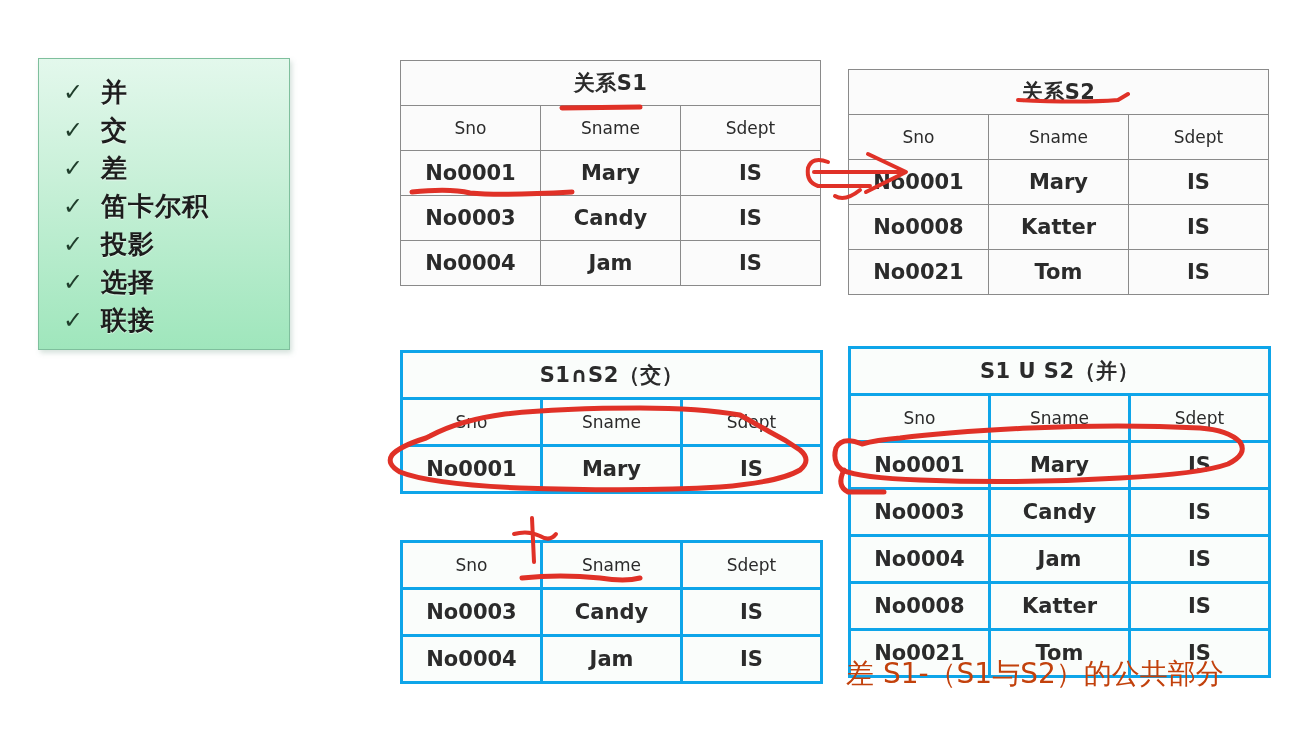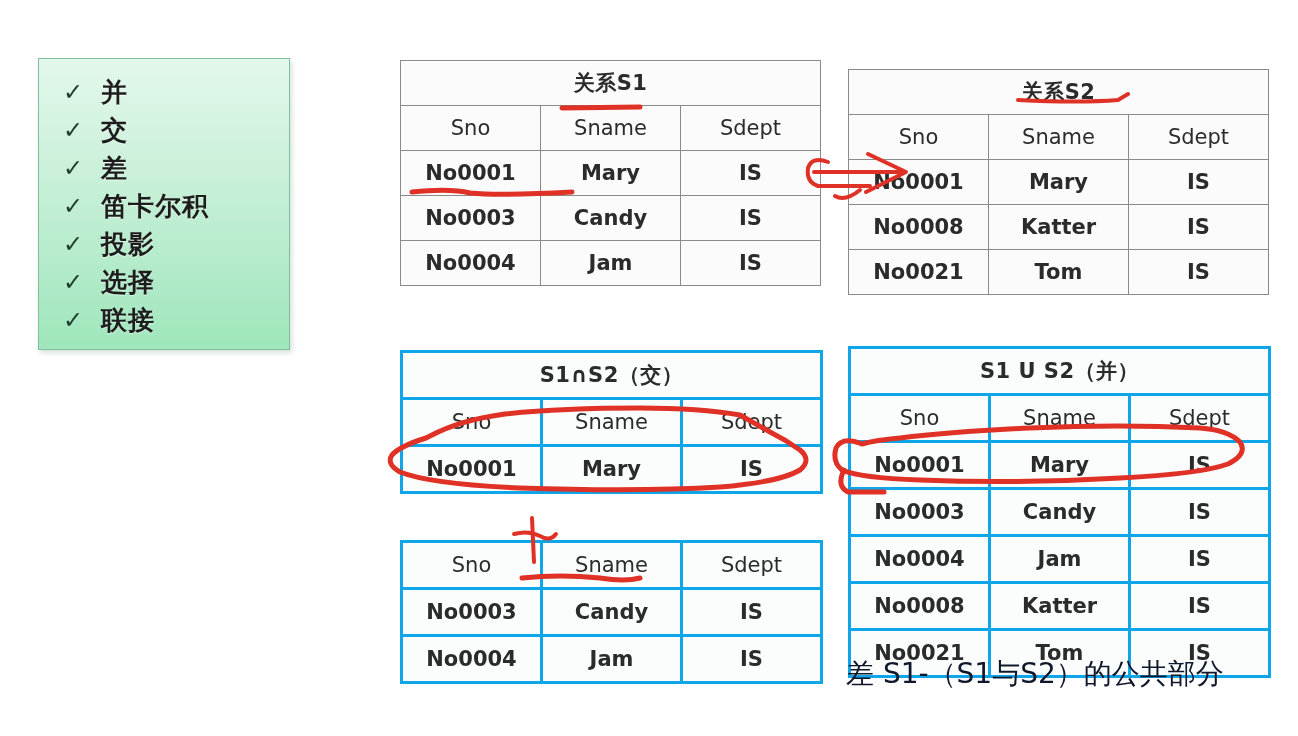--- a/index.html
+++ b/index.html
@@ -72,21 +72,21 @@
     font-weight: 400;
   }
   .rel-table .title-cell {
     height: 44px;
     font-size: 21px;
     font-weight: 700;
     letter-spacing: 0.5px;
   }
   .rel-table .hdr-cell {
     height: 44px;
-    font-size: 21px;
+    font-size: 17px;
     font-weight: 400;
   }
   .rel-table .data-cell {
     height: 44px;
     font-size: 21px;
     font-weight: bold;
   }
 
   
   .green-tbl td, .green-tbl th {
@@ -114,21 +114,21 @@
   }
 
   
   #red-caption {
     position: absolute;
     left: 846px;
     top: 655px;
     font-family: "DejaVu Sans", "Liberation Sans", sans-serif;
     font-size: 28px;
     font-weight: 400;
-    color: #0f172a;
+    color: #c2410c;
     white-space: nowrap;
     letter-spacing: 0px;
   }
 </style>
 </head>
 <body>
 
 <div id="checklist-panel">
   <div class="check-row">
     <span class="check-mark">✓</span>

